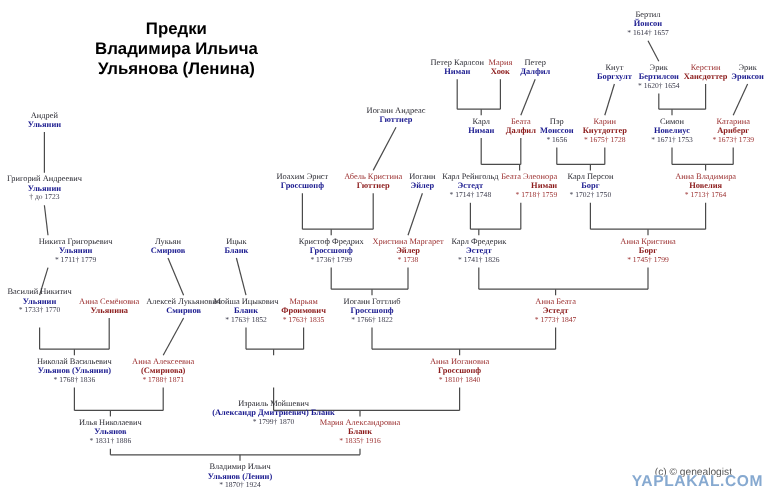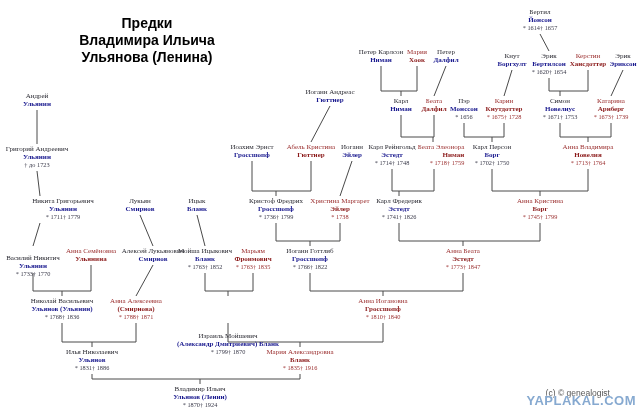--- a/index.html
+++ b/index.html
@@ -250,21 +250,21 @@
       <div class="person m" style="left: 399px; top: 197px;">
         <div class="given">Карл Фредерик</div>
         <div class="surname">Эстедт</div>
         <div class="dates">* 1741† 1826</div>
       </div>
       <div class="person f" style="left: 540px; top: 197px;">
         <div class="given">Анна Кристина</div>
         <div class="surname">Борг</div>
         <div class="dates">* 1745† 1799</div>
       </div>
-      <div class="person m" style="left: 33px; top: 254px;">
+      <div class="person m" style="left: 33px; top: 239px;">
         <div class="given">Василий Никитич</div>
         <div class="surname">Ульянин</div>
         <div class="dates">* 1733† 1770</div>
       </div>
       <div class="person f" style="left: 91px; top: 247px;">
         <div class="given">Анна Семёновна</div>
         <div class="surname">Ульянина</div>
       </div>
       <div class="person m" style="left: 153px; top: 247px;">
         <div class="given">Алексей Лукьянович</div>

